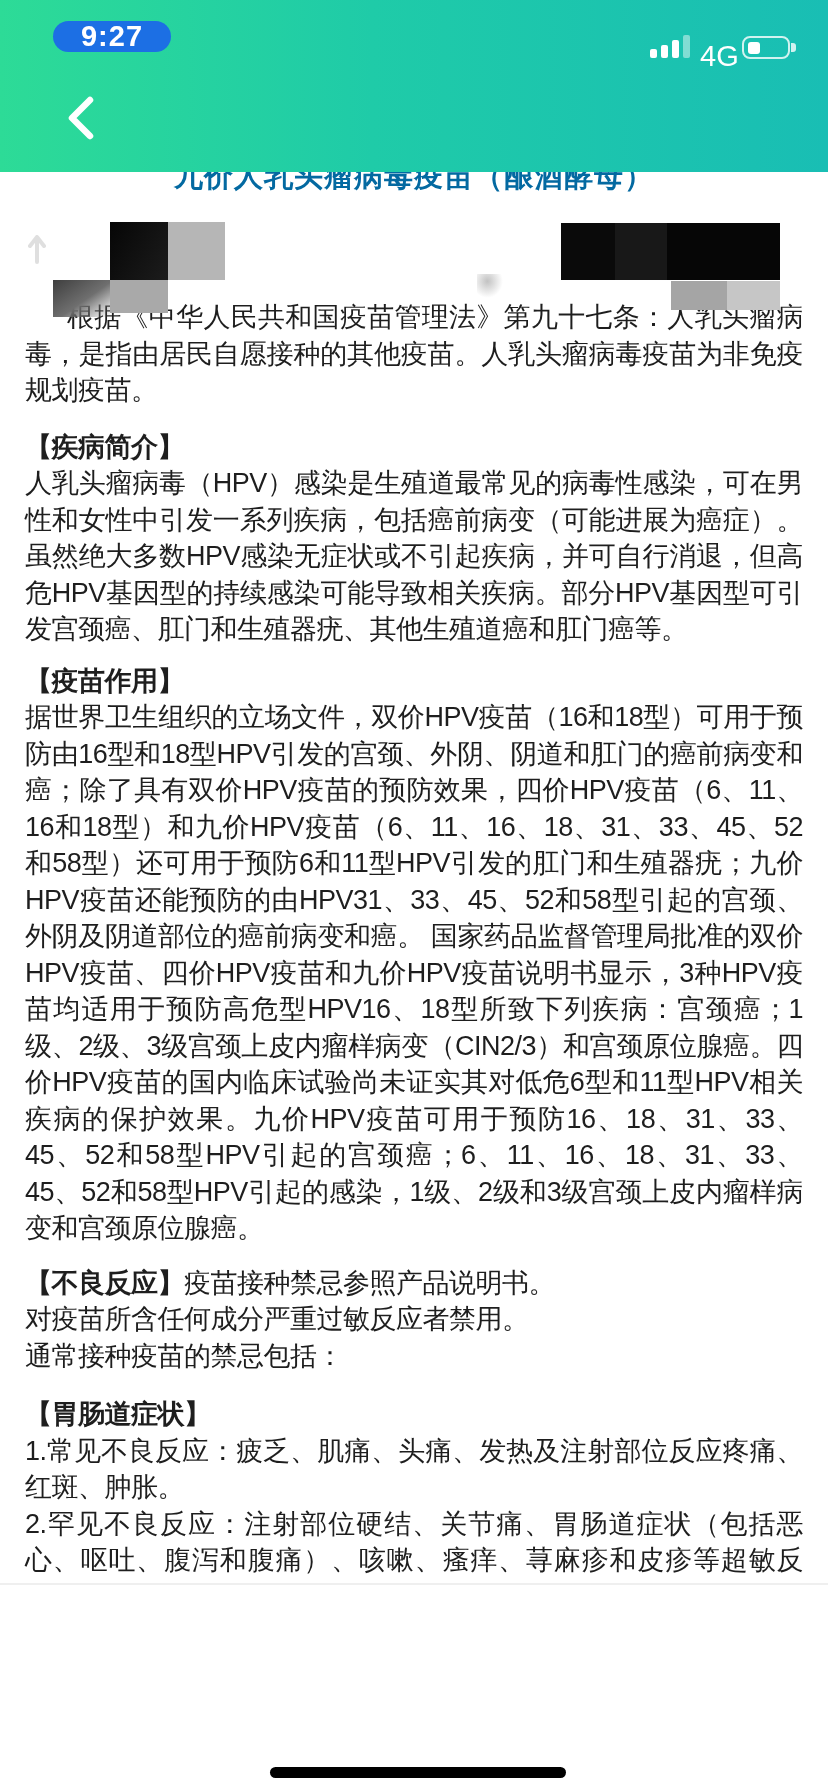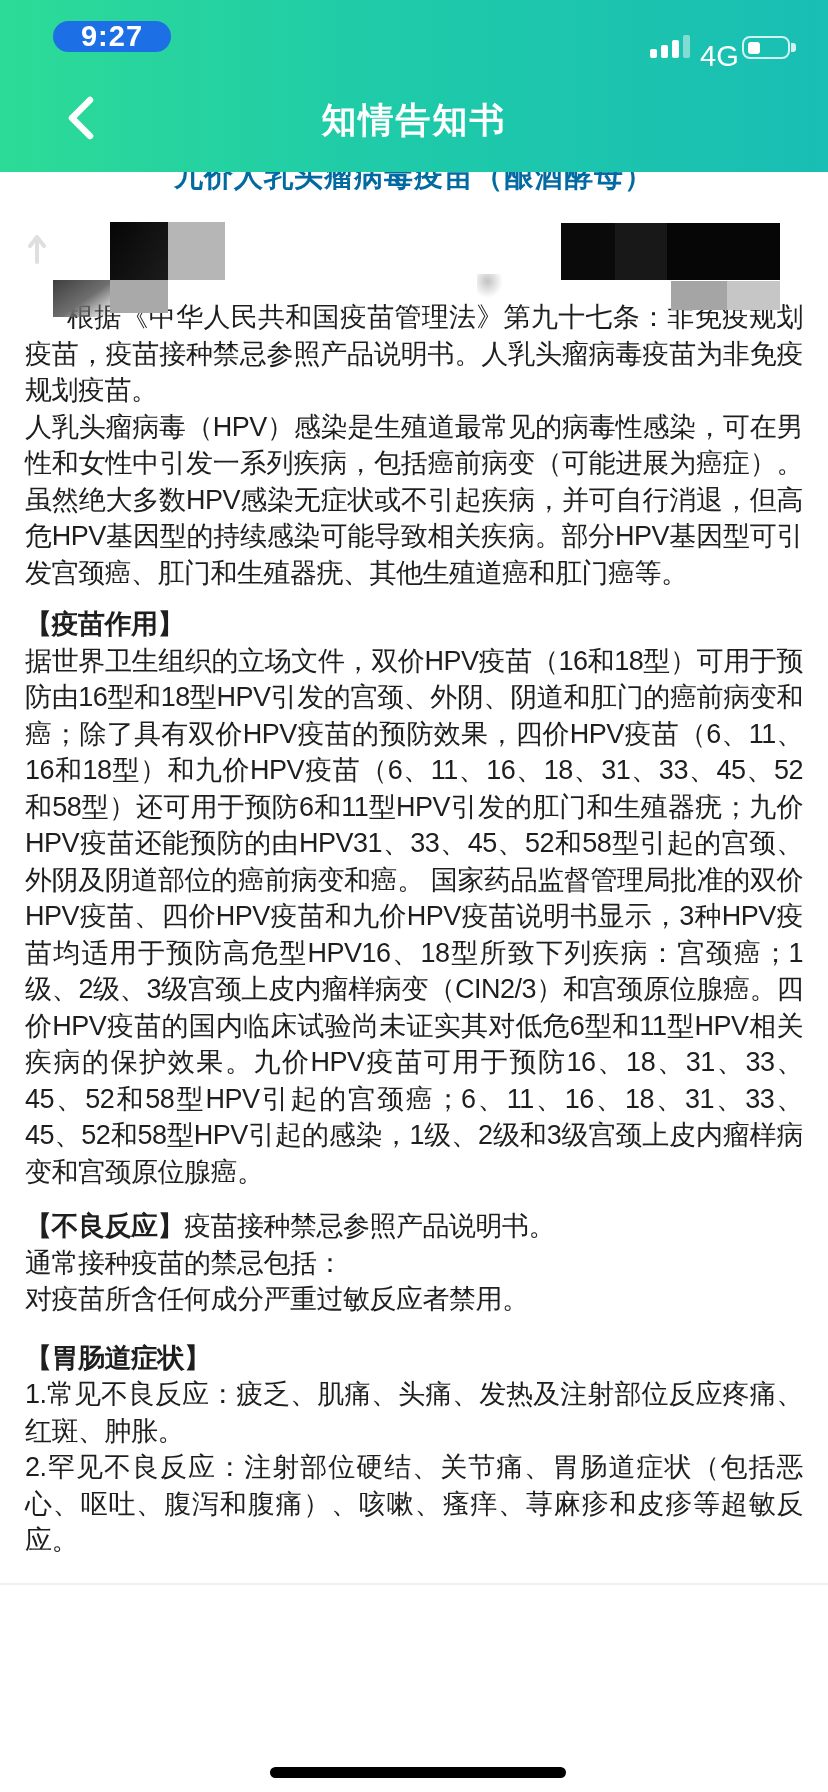--- a/index.html
+++ b/index.html
@@ -127,34 +127,34 @@
     <div class="net-label">4G</div>
     <div class="battery">
       <div class="fill"></div>
         <div class="nub"></div>
     </div>
     <div class="back-btn">
       <svg width="50" height="52" viewBox="0 0 50 52">
         <polyline points="32,8 14,26 32,44" fill="none" stroke="#ffffff" stroke-width="6.5" stroke-linecap="round" stroke-linejoin="round"></polyline>
       </svg>
     </div>
-    <div class="nav-title">知情告知书</div>
   </div>
 
   <div class="content">
-    <p class="p-intro">根据《中华人民共和国疫苗管理法》第九十七条：非免疫规划疫苗，疫苗接种禁忌参照产品说明书。人乳头瘤病毒疫苗为非免疫规划疫苗。</p>
+    <p class="p-intro">根据《中华人民共和国疫苗管理法》第九十七条：人乳头瘤病毒，是指由居民自愿接种的其他疫苗。人乳头瘤病毒疫苗为非免疫规划疫苗。</p>
 
+    <h3 class="sec-head h-disease">【疾病简介】</h3>
     <p>人乳头瘤病毒（HPV）感染是生殖道最常见的病毒性感染，可在男性和女性中引发一系列疾病，包括癌前病变（可能进展为癌症）。虽然绝大多数HPV感染无症状或不引起疾病，并可自行消退，但高危HPV基因型的持续感染可能导致相关疾病。部分HPV基因型可引发宫颈癌、肛门和生殖器疣、其他生殖道癌和肛门癌等。</p>
 
     <h3 class="sec-head h-effect">【疫苗作用】</h3>
     <p>据世界卫生组织的立场文件，双价HPV疫苗（16和18型）可用于预防由16型和18型HPV引发的宫颈、外阴、阴道和肛门的癌前病变和癌；除了具有双价HPV疫苗的预防效果，四价HPV疫苗（6、11、16和18型）和九价HPV疫苗（6、11、16、18、31、33、45、52和58型）还可用于预防6和11型HPV引发的肛门和生殖器疣；九价HPV疫苗还能预防的由HPV31、33、45、52和58型引起的宫颈、外阴及阴道部位的癌前病变和癌。 国家药品监督管理局批准的双价HPV疫苗、四价HPV疫苗和九价HPV疫苗说明书显示，3种HPV疫苗均适用于预防高危型HPV16、18型所致下列疾病：宫颈癌；1级、2级、3级宫颈上皮内瘤样病变（CIN2/3）和宫颈原位腺癌。四价HPV疫苗的国内临床试验尚未证实其对低危6型和11型HPV相关疾病的保护效果。九价HPV疫苗可用于预防16、18、31、33、45、52和58型HPV引起的宫颈癌；6、11、16、18、31、33、45、52和58型HPV引起的感染，1级、2级和3级宫颈上皮内瘤样病变和宫颈原位腺癌。</p>
 
     <p class="p-contra1"><span class="sec-head">【不良反应】</span><span>疫苗接种禁忌参照产品说明书。</span></p>
+    <p>对疫苗所含任何成分严重过敏反应者禁用。</p>
     <p>通常接种疫苗的禁忌包括：</p>
-    <p>对疫苗所含任何成分严重过敏反应者禁用。</p>
 
     <h3 class="sec-head h-adverse">【胃肠道症状】</h3>
     <p>1.常见不良反应：疲乏、肌痛、头痛、发热及注射部位反应疼痛、红斑、肿胀。</p>
     <p>2.罕见不良反应：注射部位硬结、关节痛、胃肠道症状（包括恶心、呕吐、腹泻和腹痛）、咳嗽、瘙痒、荨麻疹和皮疹等超敏反应。</p>
 
   </div>
 
   <div class="mask m-l1"></div>
   <div class="mask m-l2"></div>
   <div class="mask m-l3"></div>

